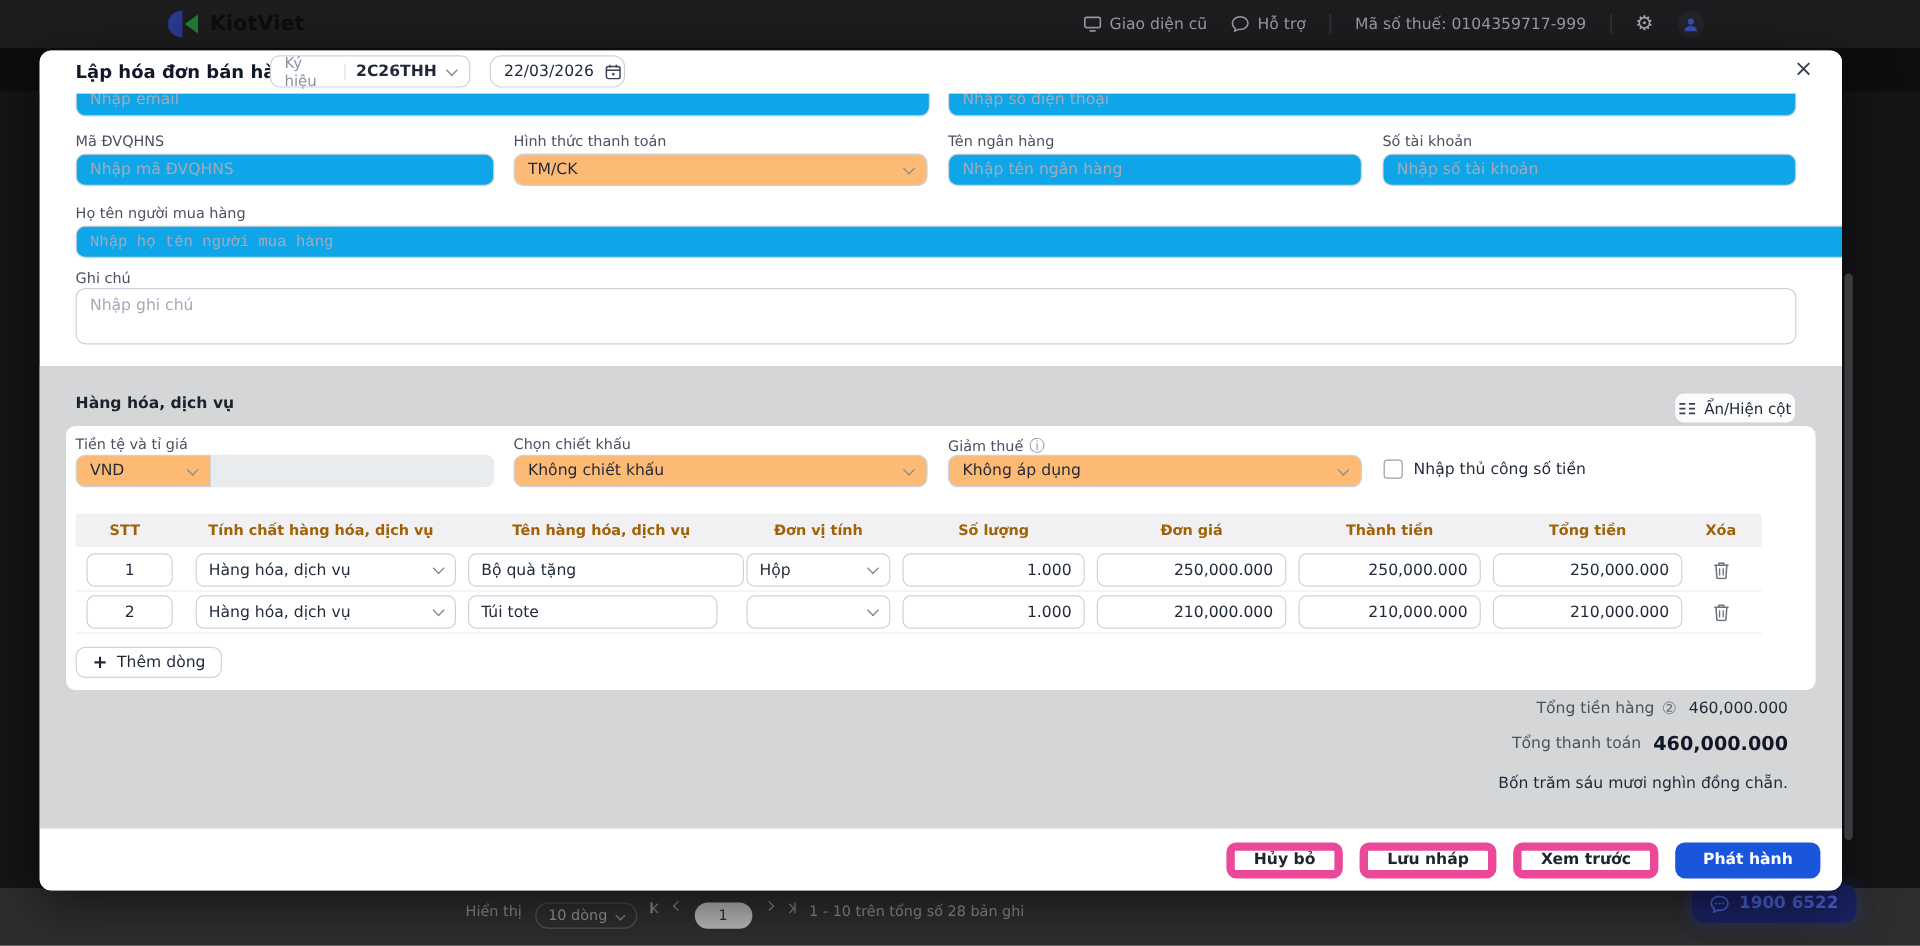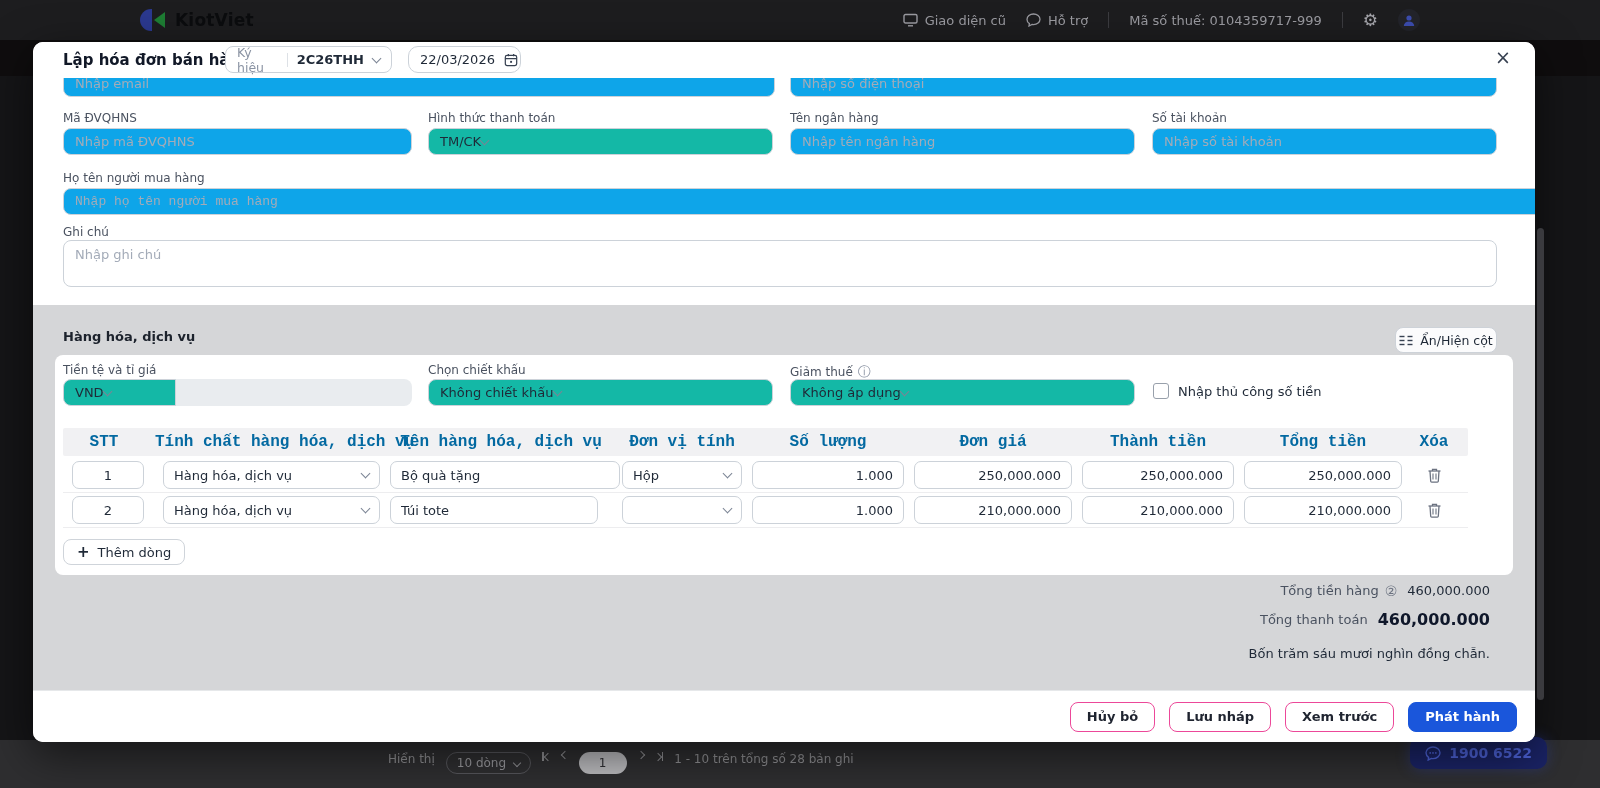--- a/index.html
+++ b/index.html
@@ -46,56 +46,56 @@
   .pill-label { font-size:12.5px; color:#8a93a3; }
   .pill-sep { width:1px; height:14px; background:#dde1e6; }
   .pill-value { font-size:13px; color:#1f2937; font-weight:600; }
   .pill-date { font-size:13px; color:#1f2937; }
   .chev { display:inline-block; width:7px; height:7px; border-right:1.6px solid #7b8494; border-bottom:1.6px solid #7b8494; transform:rotate(45deg); margin-top:-3px; flex:0 0 auto; }
   .m-close { position:absolute; right:24px; top:6px; font-size:19px; color:#374151; cursor:pointer; line-height:1; }
 
   .flabel { position:absolute; font-size:12px; color:#4a5260; }
   .finput { position:absolute; height:27px; border:1px solid #ccd2d9; border-radius:8px; padding:0 11px; font-size:13px; color:#1f2937; background:#0ea5e9; outline:none; }
   .finput::placeholder, .ftextarea::placeholder { color:#a3abb8; }
-  .fselect { position:absolute; height:27px; border:1px solid #ccd2d9; border-radius:8px; padding:0 11px; display:flex; align-items:center; font-size:13px; color:#1f2937; background:#14b8a6; cursor:pointer; }
+  .fselect { position:absolute; height:27px; border:1px solid #ccd2d9; border-radius:8px; padding:0 11px; display:flex; align-items:center; justify-content:space-between; font-size:13px; color:#1f2937; background:#fdba74; cursor:pointer; }
   .ftextarea { position:absolute; border:1px solid #ccd2d9; border-radius:8px; padding:6px 11px; font-size:13px; color:#1f2937; background:#fff; resize:none; outline:none; }
 
   
   .section { position:absolute; left:0; top:263px; width:1502px; height:385px; background:#d5d6d8; }
   .section-title { position:absolute; left:30px; top:24px; font-size:13px; font-weight:700; color:#1c222c; }
   .toggle-cols { position:absolute; left:1362px; top:22px; width:102px; height:26px; background:#fbfbfc; border:1px solid #cdd2d8; border-radius:8px; display:flex; align-items:center; justify-content:center; gap:7px; font-size:12.5px; color:#1f2937; cursor:pointer; }
 
   .card { position:absolute; left:22px; top:50px; width:1458px; height:220px; background:#ffffff; border-radius:8px; }
   .clabel { position:absolute; top:8px; font-size:12px; color:#4a5260; }
   .cur-disabled { position:absolute; left:121px; top:24px; width:236px; height:27px; background:#e9ecef; border-radius:0 8px 8px 0; }
   .cb { width:16px; height:16px; border:1.6px solid #98a0ab; border-radius:3px; background:#fff; cursor:pointer; flex:0 0 auto; }
   .cb-row { position:absolute; left:1098px; top:28px; display:flex; align-items:center; gap:9px; font-size:13px; color:#1f2937; }
 
   .tgrid { display:grid; grid-template-columns:82px 225px 222px 120px 152px 158px 152px 158px 44px; column-gap:10px; align-items:center; width:1405px; }
   .thead { position:absolute; left:8px; top:73px; height:28px; background:#f1f1f3; border-radius:2px; }
-  .th { font-size:16px; font-weight:600; color:#0369a1; text-align:center; white-space:nowrap;font-family:Liberation Mono, monospace; }
+  .th { font-size:12px; font-weight:600; color:#a16207; text-align:center; white-space:nowrap; }
   .trow { position:absolute; left:8px; height:35px; border-bottom:1px solid #ededef; }
   .tinput { height:28px; border:1px solid #ccd2d9; border-radius:7px; font-size:13px; color:#1f2937; padding:0 10px; width:100%; background:#fff; outline:none; }
   .tselect { height:28px; border:1px solid #ccd2d9; border-radius:7px; padding:0 10px; display:flex; align-items:center; justify-content:space-between; font-size:13px; color:#1f2937; background:#fff; cursor:pointer; }
   .num { text-align:right; }
   .ctr { text-align:center; }
   .trash { width:30px; height:28px; display:flex; align-items:center; justify-content:center; cursor:pointer; margin:0 auto; }
 
   .add-row { position:absolute; left:8px; top:184px; height:26px; padding:0 13px; background:#fff; border:1px solid #cfd4da; border-radius:8px; display:flex; align-items:center; gap:8px; font-size:13px; color:#1f2937; cursor:pointer; }
   .add-plus { font-size:15px; font-weight:600; color:#1f2937; line-height:1; }
 
   .sumrow { position:absolute; right:45px; display:flex; align-items:center; justify-content:flex-end; gap:10px; }
   .sum-label { font-size:13px; color:#4a5260; display:flex; align-items:center; gap:6px; }
   .badge2 { font-size:14px; color:#6b7280; line-height:1; }
   .sum-val { font-size:13px; color:#1f2937; }
   .sum-val-bold { font-size:16px; font-weight:700; color:#0f172a; }
   .sum-words { font-size:13px; color:#1f2937; }
 
   .modal-footer { position:absolute; left:0; top:648px; width:1502px; height:52px; background:#fff; border-top:1px solid #e6e8ea; display:flex; align-items:center; justify-content:flex-end; gap:14px; padding-right:18px; }
-  .btn { height:30px; padding:0 16px; border:1px solid #ec4899; border-radius:8px; background:#fff; font-size:13px; font-weight:600; color:#1f2430; display:flex; align-items:center; justify-content:center; cursor:pointer; }
+  .btn { height:30px; padding:0 16px; border:7px solid #ec4899; border-radius:8px; background:#fff; font-size:13px; font-weight:600; color:#1f2430; display:flex; align-items:center; justify-content:center; cursor:pointer; }
   .btn-primary { background:#1a56db; border-color:#1a56db; color:#ffffff; }
 
   .info-i { font-size:13px; color:#8a93a3; margin-left:5px; }
   svg { display:block; }
 </style>
 </head>
 <body>
 
 <div class="topbar">
   <div class="brand">

